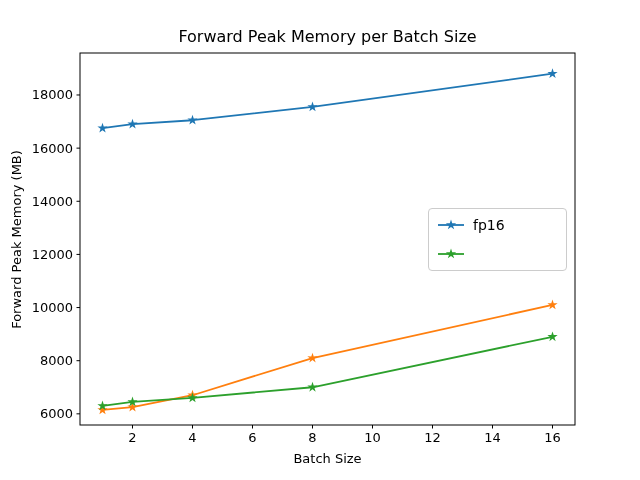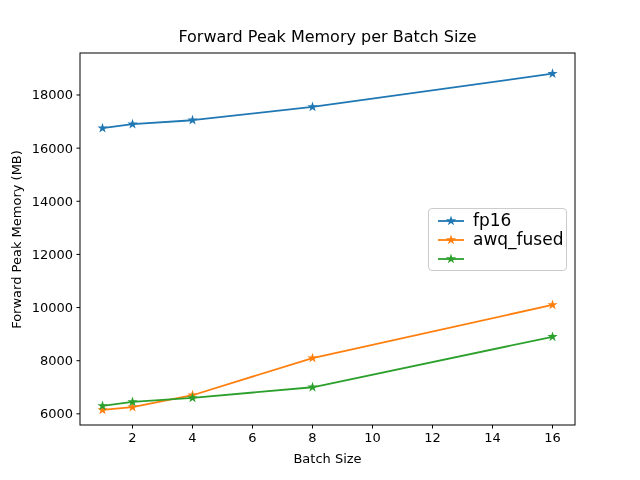--- a/index.html
+++ b/index.html
@@ -23,21 +23,21 @@
     transform:rotate(-90deg);transform-origin:center center;
   }
   .legend{
     position:absolute;left:428px;top:208px;width:139px;height:63px;
     background:rgba(255,255,255,0.8);border:1px solid #cccccc;border-radius:4px;
     display:flex;flex-direction:column;justify-content:space-around;
     padding:2px 0;box-sizing:border-box;
   }
   .legend-item{display:flex;align-items:center;gap:8px;padding-left:8px;height:19px;}
   .legend-item svg{flex:0 0 auto;}
-  .legend-label{font-size:17px;line-height:19px;}
+  .legend-label{font-size:14px;line-height:19px;}
   text{font-family:"DejaVu Sans","Liberation Sans",sans-serif;}
 </style>
 </head>
 <body>
 
 <div id="figure">
   <svg id="plot-svg" width="640" height="480">
       <rect x="80" y="53" width="495" height="372" fill="#ffffff" stroke="#000000" stroke-width="1"></rect>
       <line x1="132.5" y1="425" x2="132.5" y2="428.5" stroke="#000000" stroke-width="1"></line>
       <text x="132.5" y="442" text-anchor="middle" font-size="13px" fill="#000">2</text>
@@ -94,25 +94,18 @@
   <div class="legend" id="legend">
       <div class="legend-item">
         <svg width="28" height="14">
           <line x1="1" y1="7" x2="27" y2="7" stroke="#1f77b4" stroke-width="1.8"></line>
           <path d="M14.00,1.60L15.21,5.34L19.14,5.33L15.96,7.64L17.17,11.37L14.00,9.06L10.83,11.37L12.04,7.64L8.86,5.33L12.79,5.34Z" fill="#1f77b4"></path>
         </svg>
         <span class="legend-label">fp16</span>
       </div>
       <div class="legend-item">
         <svg width="28" height="14">
-          <line x1="1" y1="7" x2="27" y2="7" stroke="#ff7f0e" stroke-width="1.8"></line>
-          <path d="M14.00,1.60L15.21,5.34L19.14,5.33L15.96,7.64L17.17,11.37L14.00,9.06L10.83,11.37L12.04,7.64L8.86,5.33L12.79,5.34Z" fill="#ff7f0e"></path>
-        </svg>
-        <span class="legend-label">awq_fused</span>
-      </div>
-      <div class="legend-item">
-        <svg width="28" height="14">
           <line x1="1" y1="7" x2="27" y2="7" stroke="#2ca02c" stroke-width="1.8"></line>
           <path d="M14.00,1.60L15.21,5.34L19.14,5.33L15.96,7.64L17.17,11.37L14.00,9.06L10.83,11.37L12.04,7.64L8.86,5.33L12.79,5.34Z" fill="#2ca02c"></path>
         </svg>
       </div>
     </div>
 </div>
 
 </body></html>

